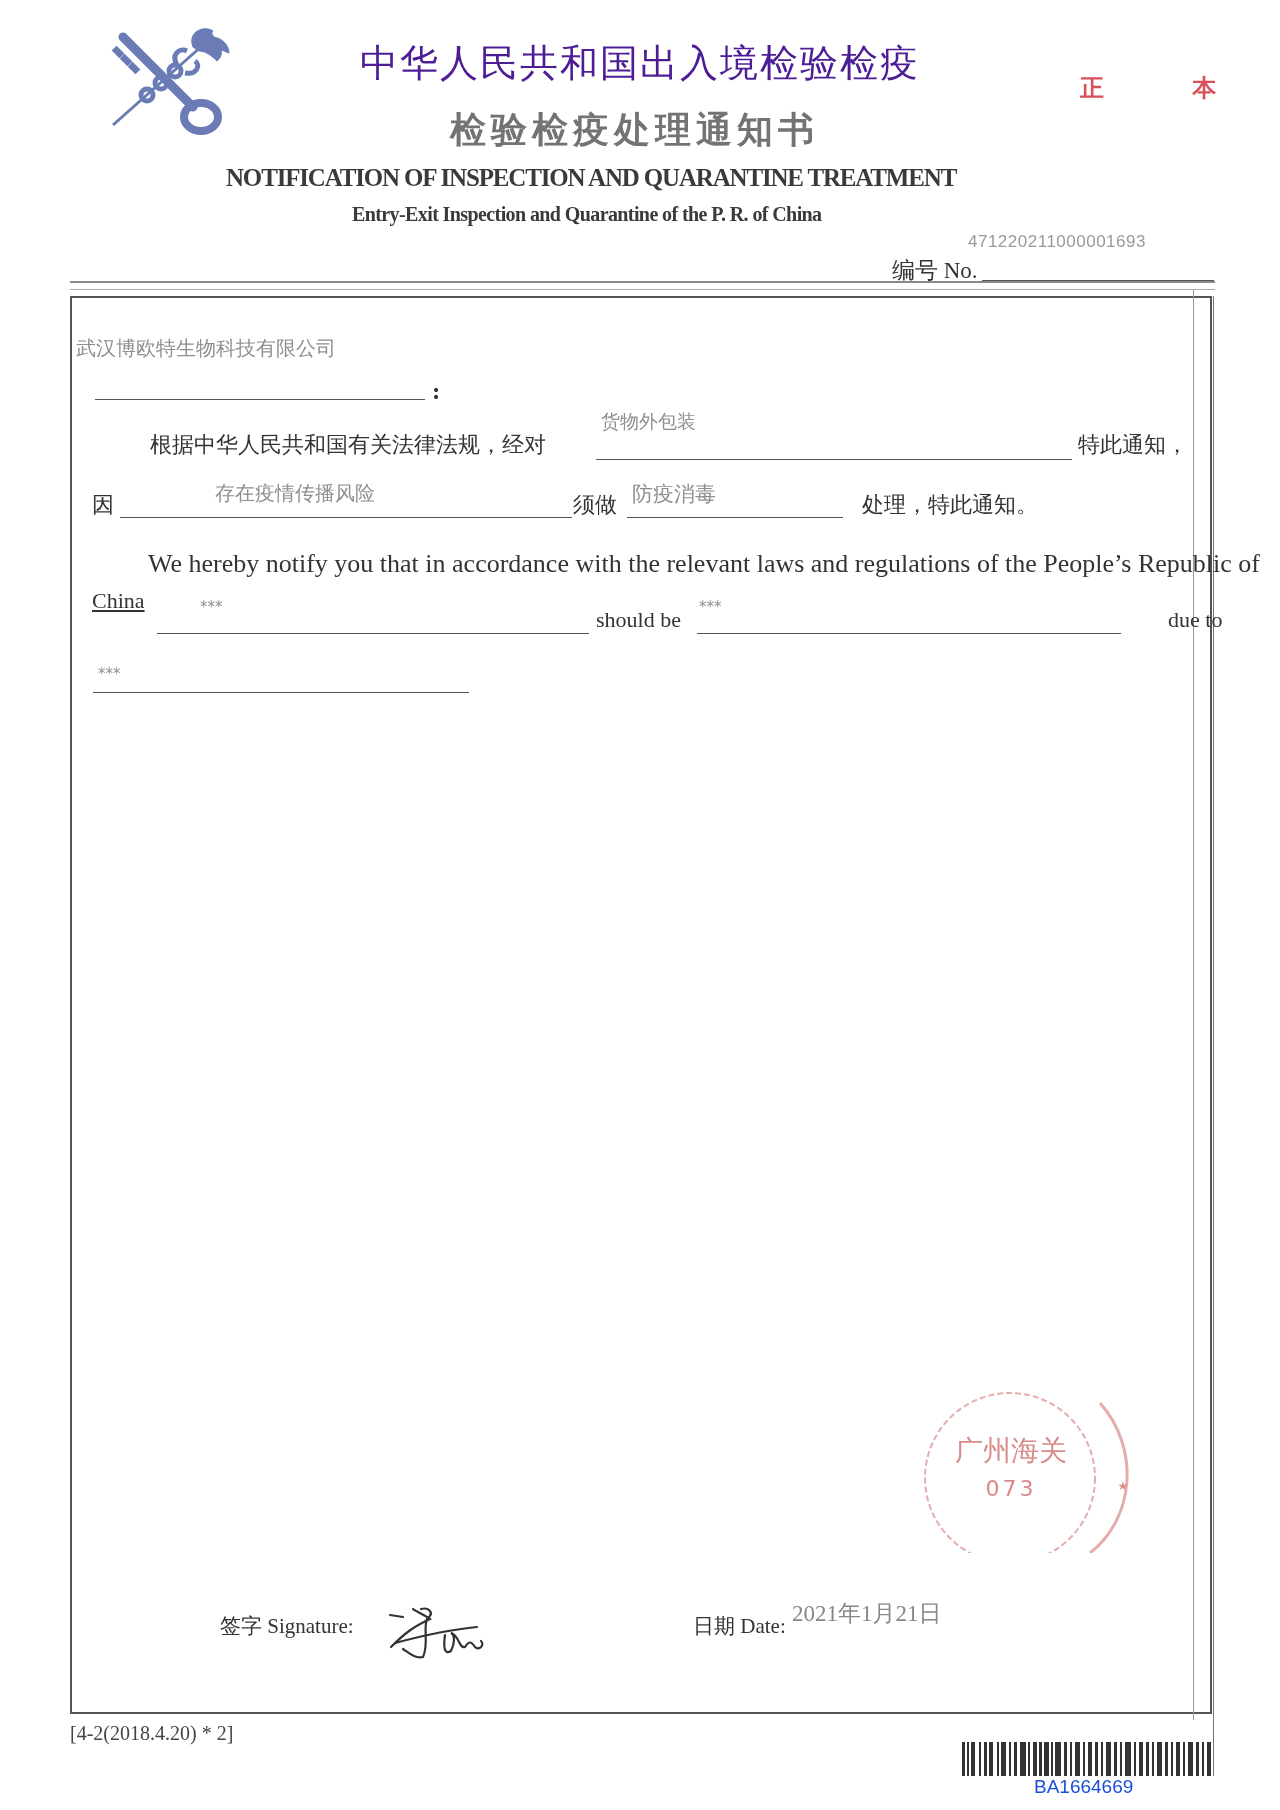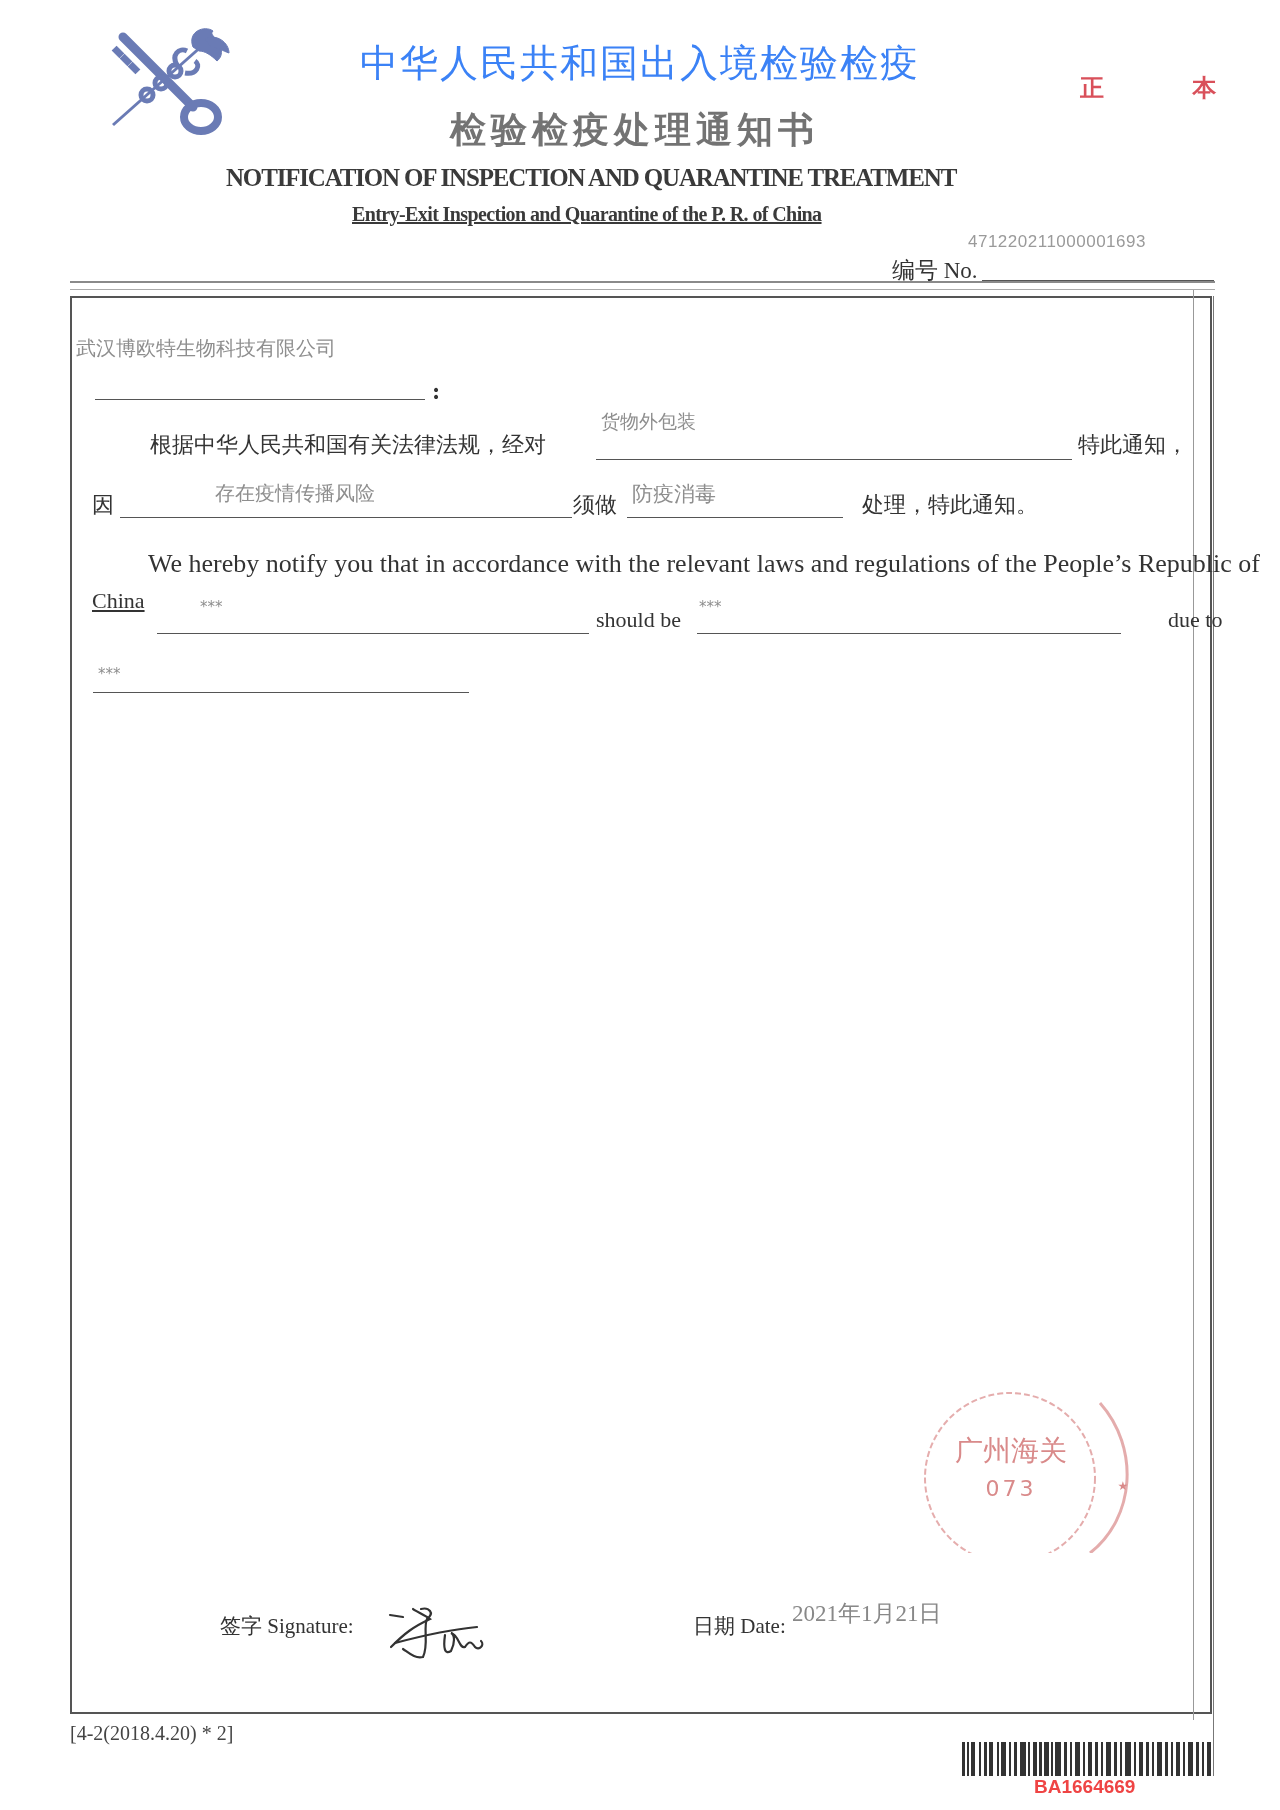--- a/index.html
+++ b/index.html
@@ -5,38 +5,38 @@
     html, body { margin: 0; padding: 0; }
     body {
       width: 1280px; height: 1810px; position: relative; overflow: hidden;
       background: #ffffff; color: #333333;
       font-family: "DejaVu Serif", serif;
     }
     .abs { position: absolute; }
     .logo { left: 105px; top: 25px; width: 130px; height: 115px; }
     .title-cn1 {
       left: 360px; top: 38px; font-family: Liberation Serif, serif;
-      font-size: 38px; color: #3b82f6; letter-spacing: 2px; white-space: nowrap;
+      font-size: 38px; color: #4c1d95; letter-spacing: 2px; white-space: nowrap;
     }
     .title-cn2 {
       left: 450px; top: 106px; font-family: "DejaVu Sans", sans-serif;
       font-weight: bold; font-size: 36px; color: #737373; letter-spacing: 5px; white-space: nowrap;
     }
     .original {
       left: 1080px; top: 72px; font-family: "DejaVu Sans", sans-serif; font-weight: bold;
       color: #d9505a; font-size: 24px; letter-spacing: 40px; white-space: nowrap;
     }
     .title-en {
       left: 226px; top: 163px; font-family: "Liberation Serif", serif; font-weight: bold;
       font-size: 26px; color: #3a3a3a; letter-spacing: -1.2px; white-space: nowrap;
       transform: scaleX(0.96); transform-origin: left;
     }
     .subtitle-en {
       left: 352px; top: 203px; font-family: "Liberation Serif", serif; font-weight: bold;
-      font-size: 20px; color: #3a3a3a; letter-spacing: -0.6px; white-space: nowrap; text-decoration: underline;
+      font-size: 20px; color: #3a3a3a; letter-spacing: -0.6px; white-space: nowrap;
     }
     .serial {
       left: 968px; top: 232px; font-family: "Liberation Sans", sans-serif; font-size: 17px;
       color: #9a9a9a; letter-spacing: 0.5px; white-space: nowrap;
     }
     .no-label {
       left: 892px; top: 255px; font-family: "Liberation Serif", serif; font-size: 23px;
       color: #333; white-space: nowrap;
     }
     .no-line { left: 982px; top: 280px; width: 232px; border-bottom: 1.5px solid #555; }
@@ -49,22 +49,22 @@
     .frame-outer-line { left: 1213px; top: 296px; height: 1480px; border-left: 1.5px solid #777; }
     .fill { font-family: "DejaVu Sans", sans-serif; color: #8e8e8e; white-space: nowrap; }
     .cn { font-family: "DejaVu Serif", serif; color: #333; font-size: 22px; white-space: nowrap; }
     .en { font-family: "Liberation Serif", serif; color: #333; font-size: 22px; white-space: nowrap; }
     .uline { border-bottom: 1.5px solid #555; }
     .stamp {
       left: 885px; top: 1378px; width: 260px; height: 175px;
     }
     .barcode { left: 962px; top: 1742px; width: 252px; height: 34px; }
     .barcode-text {
-      left: 1034px; top: 1776px; font-family: "Liberation Sans", sans-serif; font-weight: bold;
-      font-size: 19px; color: #ef4444; white-space: nowrap;
+      left: 1034px; top: 1776px; font-family: "Liberation Sans", sans-serif; font-weight: normal;
+      font-size: 19px; color: #1d4ed8; white-space: nowrap;
     }
     .form-code {
       left: 70px; top: 1722px; font-family: "Liberation Serif", serif; font-size: 20px; color: #444;
       white-space: nowrap;
     }
   </style>
 </head>
 <body>
 
 <svg class="abs logo" viewBox="0 0 130 115">

